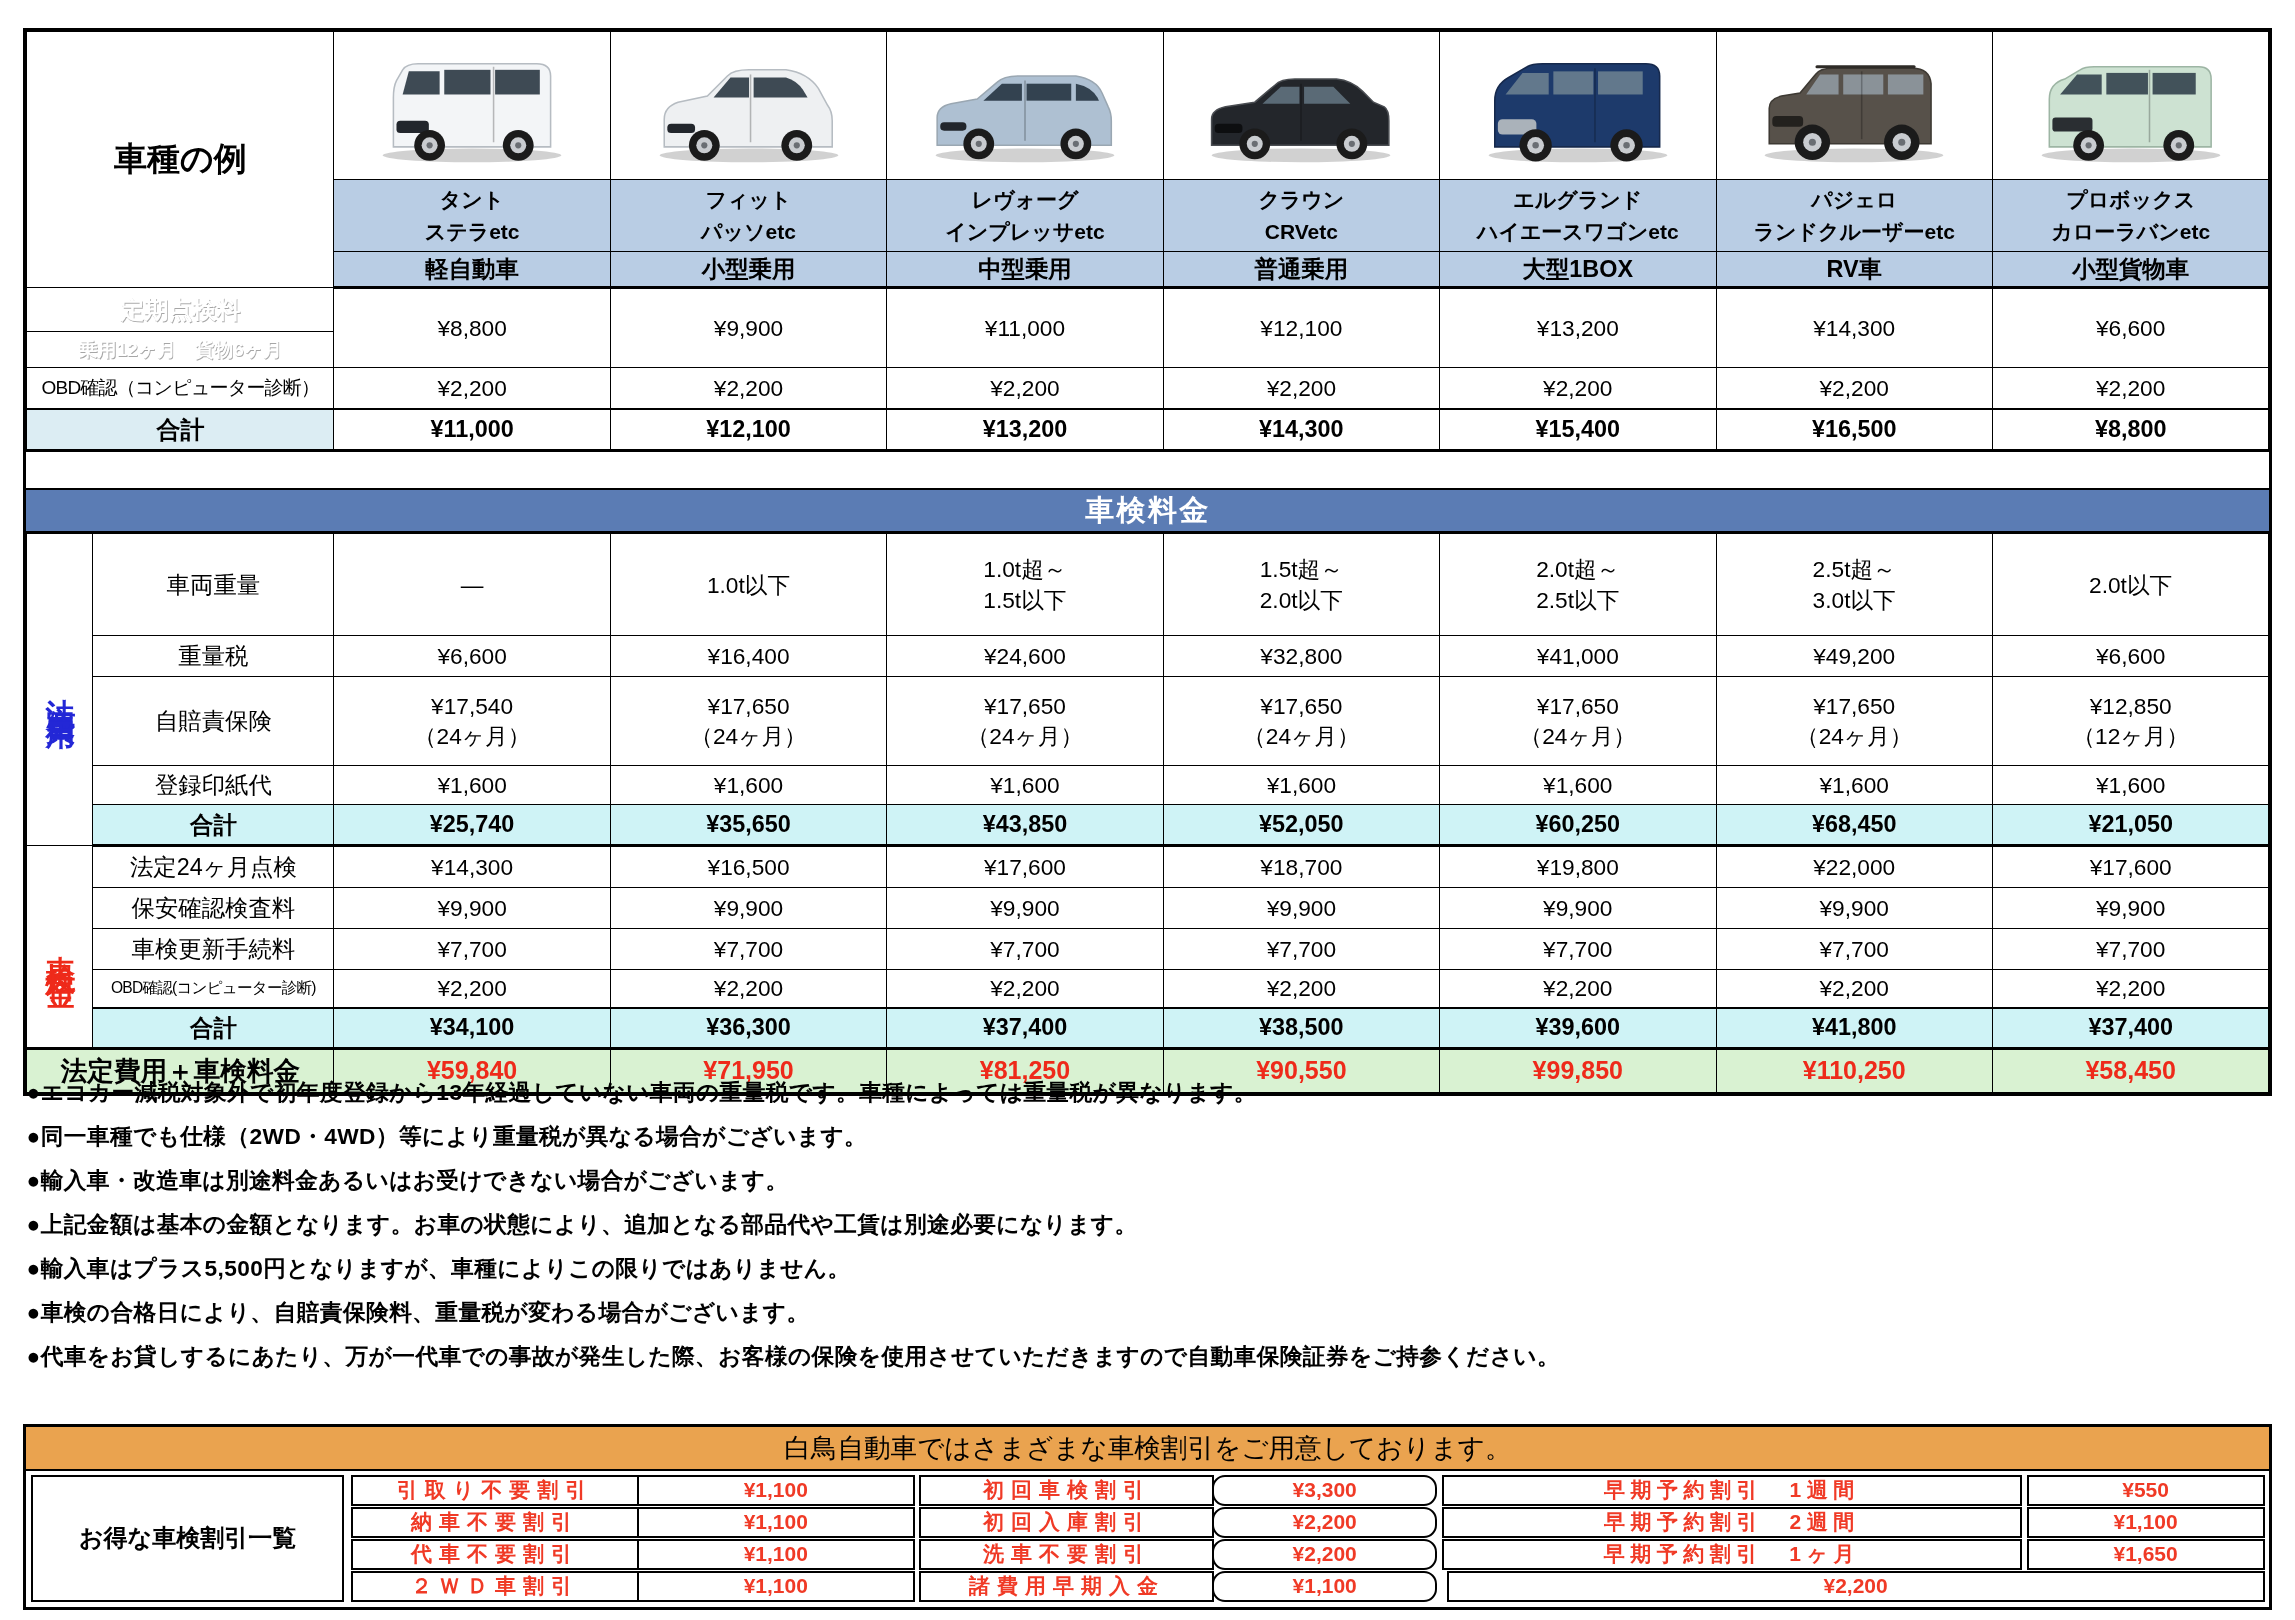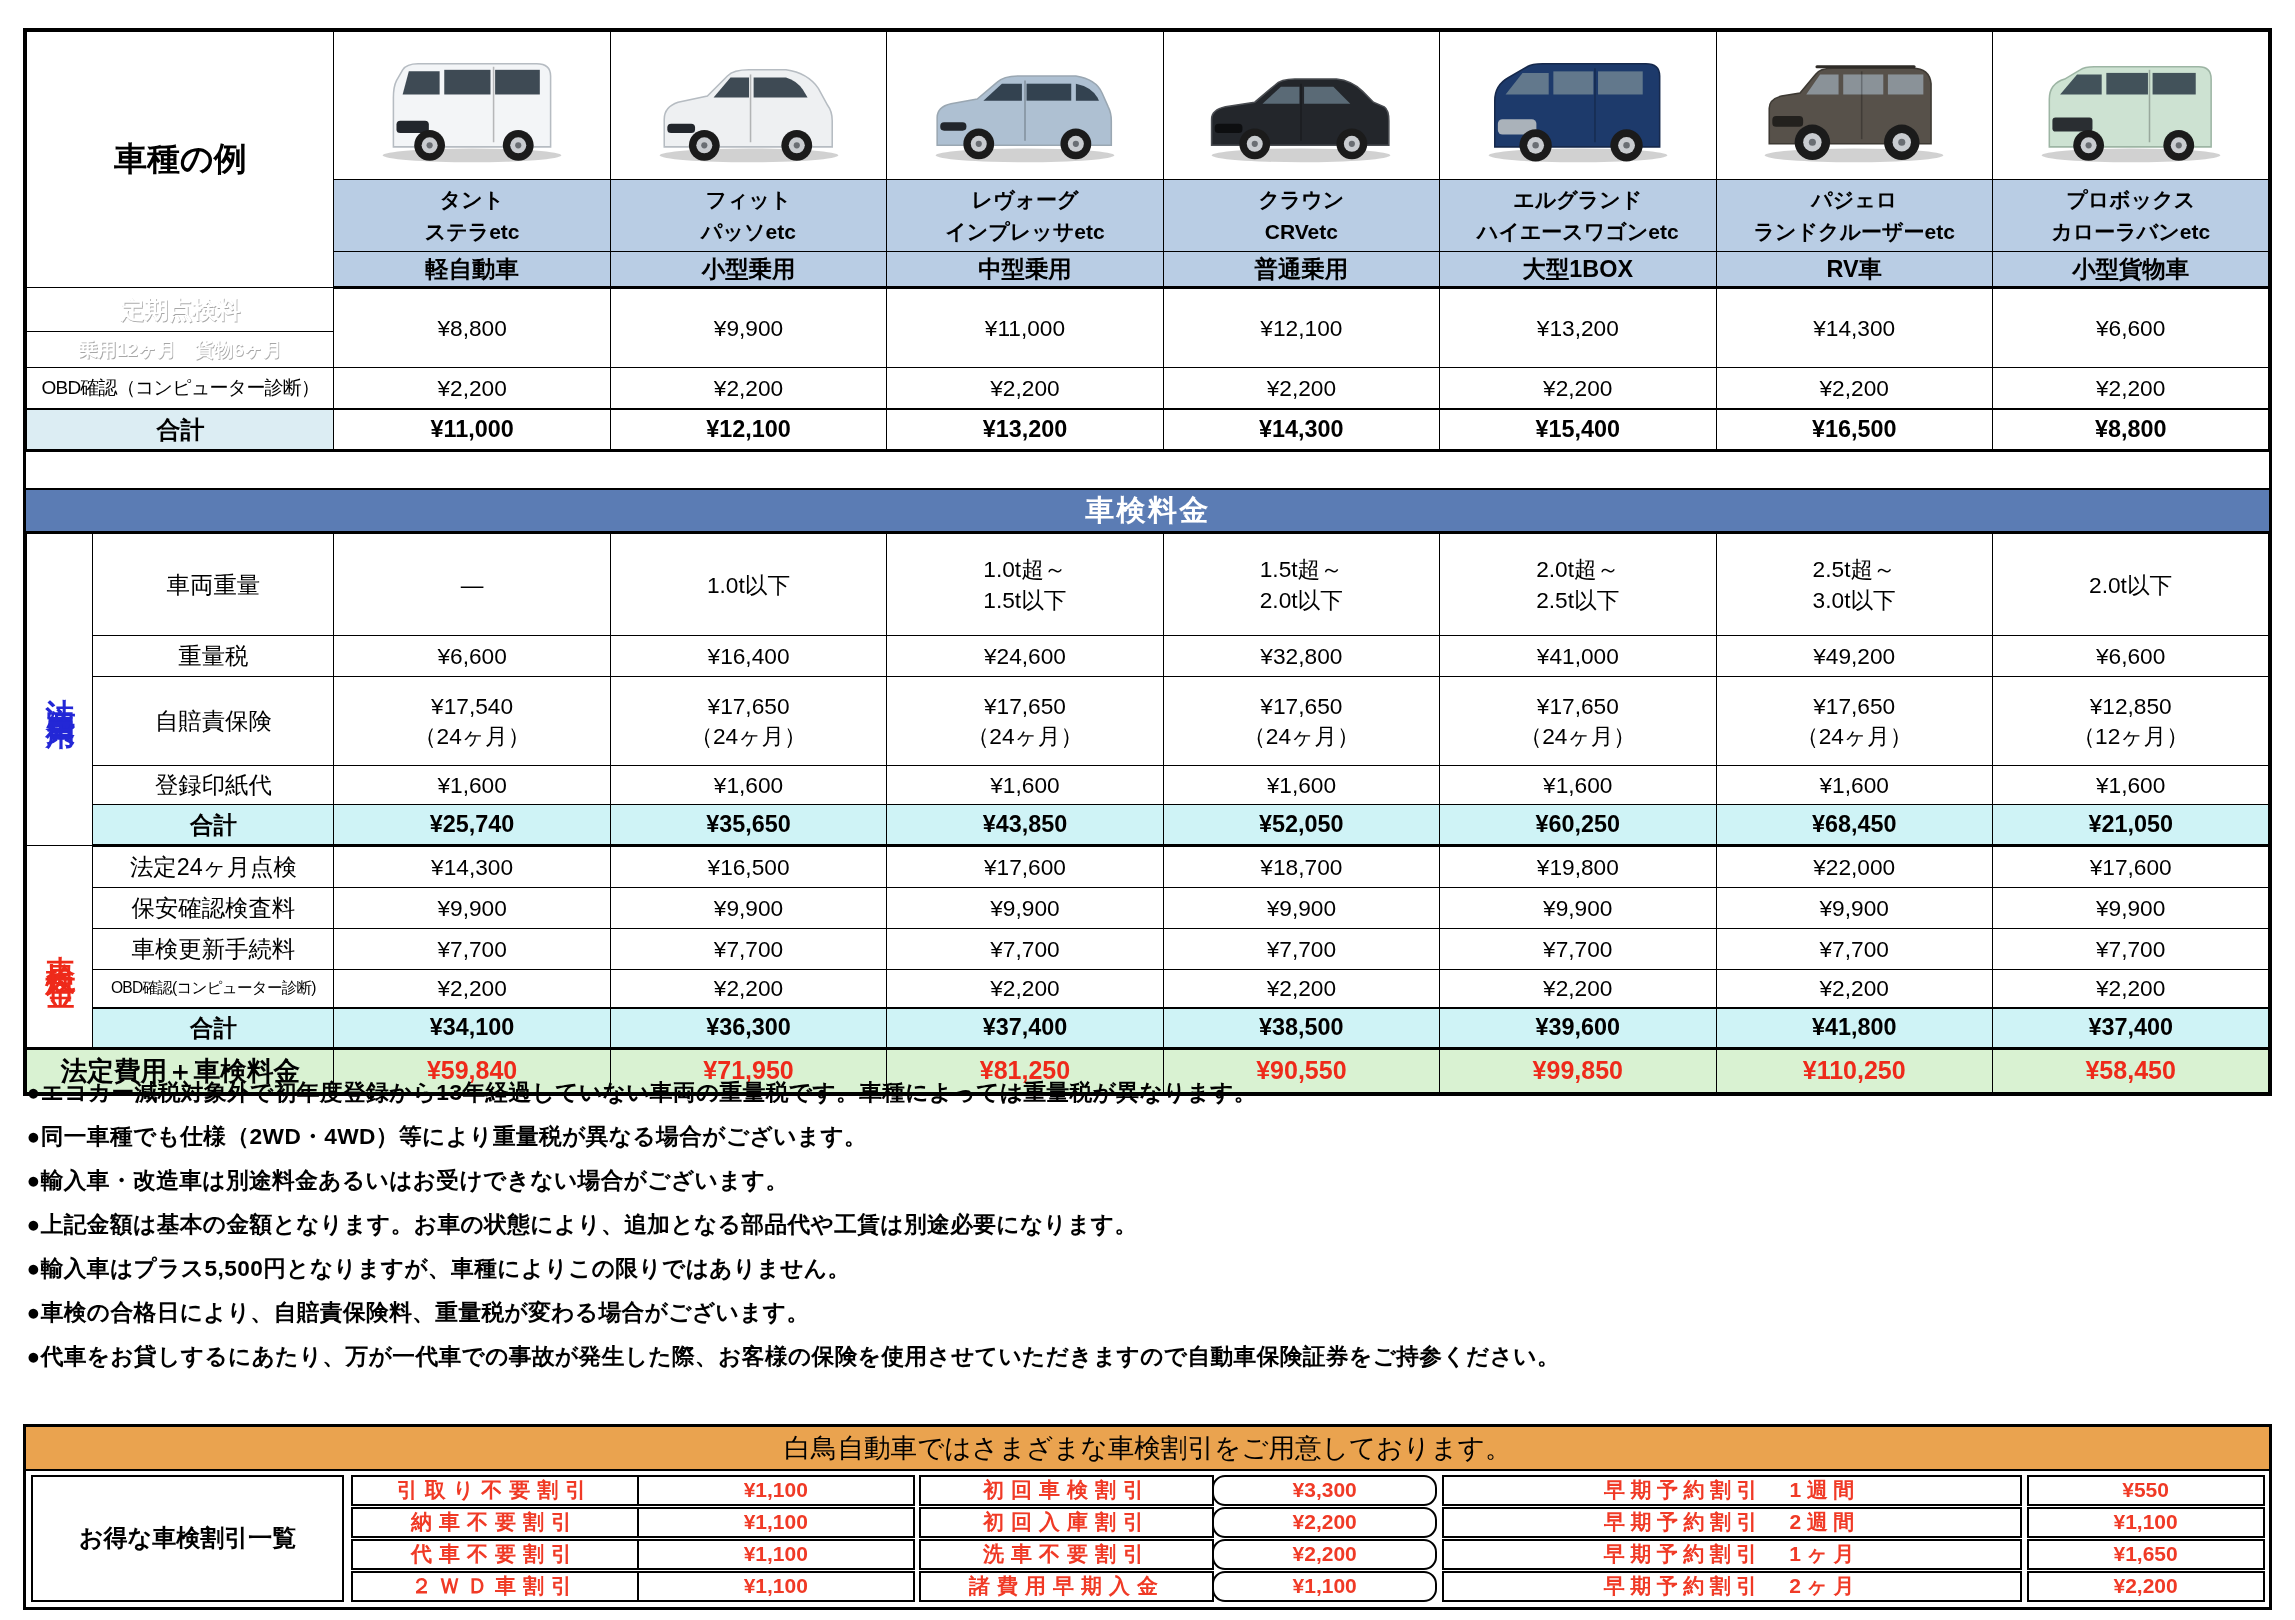--- a/index.html
+++ b/index.html
@@ -438,21 +438,20 @@
             <div class="dsp"></div>
             <div class="dcell dv3">¥1,650</div>
           </div>
           <div class="disc-row">
             <div class="dcell dn1">２ＷＤ車割引</div>
             <div class="dcell dv1">¥1,100</div>
             <div class="dsp"></div>
             <div class="dcell dn2">諸費用早期入金</div>
             <div class="dcell dv2">¥1,100</div>
             <div class="dsp"></div>
-            <div class="dcell dn3">早期予約割引　2ヶ月</div>
             <div class="dsp"></div>
             <div class="dcell dv3">¥2,200</div>
           </div>
         </div>
     </div>
   </div>
 
 </div>
 
 

